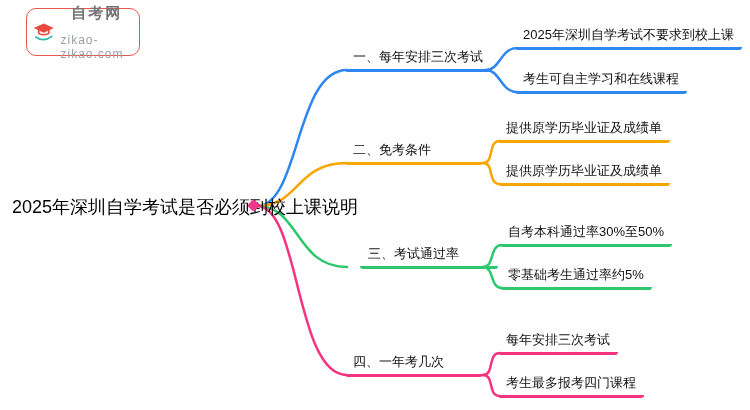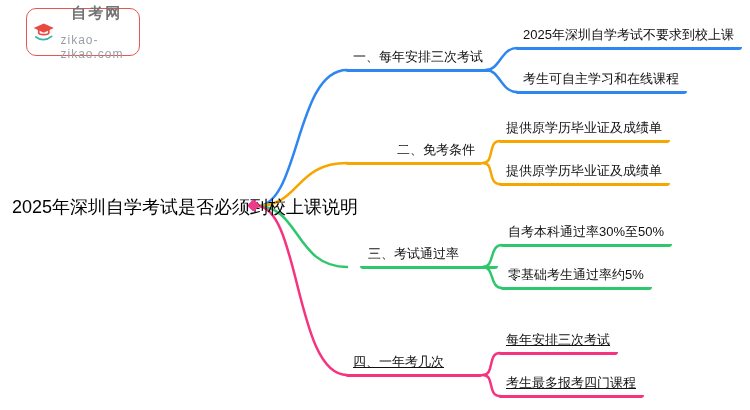--- a/index.html
+++ b/index.html
@@ -11,23 +11,23 @@
   .connectors{position:absolute;left:0;top:0;width:750px;height:410px;pointer-events:none;}
 
   .node{
     position:absolute;
     font-size:13px;line-height:16px;color:#111;
     padding:2px 8px 4px;white-space:nowrap;
     border-bottom:3px solid transparent;border-radius:3px;
   }
   .branch{min-width:122px;}
   .b-blue  {border-bottom-color:#2e86f0;}
-  .b-orange{border-bottom-color:#f7a600;text-align:right;}
+  .b-orange{border-bottom-color:#f7a600;}
   .b-green {border-bottom-color:#2ec76e;}
-  .b-pink  {border-bottom-color:#f5337f;text-decoration:underline;}
+  .b-pink  {border-bottom-color:#f5337f;}
 
   .root-node{
     position:absolute;left:12px;top:199px;
     font-size:18px;line-height:16px;color:#000;white-space:nowrap;
   }
   .root-diamond{
     position:absolute;left:249px;top:201px;width:9px;height:9px;
     background:#ee3a8c;transform:rotate(45deg);border-radius:2px;
   }
 

